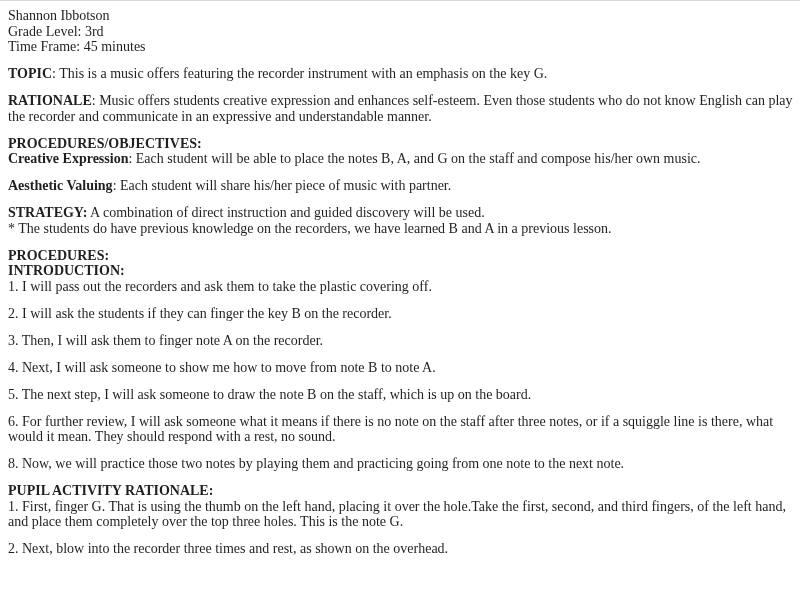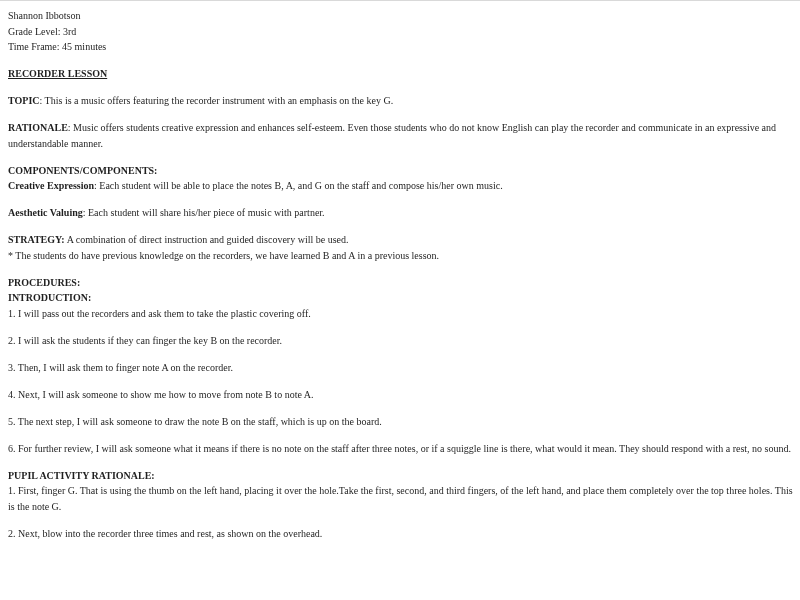--- a/index.html
+++ b/index.html
@@ -14,21 +14,21 @@
   }
   .page {
     box-sizing: border-box;
     width: 800px;
     height: 600px;
     overflow: hidden;
     background: var(--page-bg, #ffffff);
     border-top: 1px solid var(--edge-line, #d9d9d9);
     padding: 7px 6px 0 8px;
     font-family: "Liberation Serif", "DejaVu Serif", serif;
-    font-size: 10px;
+    font-size: 14px;
     line-height: 15.5px;
     color: var(--text-color, #1f1f1f);
     -webkit-font-smoothing: antialiased;
   }
   .para {
     margin: 11.5px 0 0 0;
     padding: 0;
   }
   .para.tight {
     margin-top: 0;
@@ -37,33 +37,33 @@
   .u { text-decoration: underline; }
 </style>
 </head>
 <body>
 
 <div class="page">
   <div>
       <div class="para tight"><span>Shannon Ibbotson</span></div>
       <div class="para tight"><span>Grade Level: 3rd</span></div>
       <div class="para tight"><span>Time Frame: 45 minutes</span></div>
-      <div class="para"><span class="b u">RECORDER LESSON</span></div>
       <div class="para"><span class="b">TOPIC</span><span>: This is a music offers featuring the recorder instrument with an emphasis on the key G.</span></div>
       <div class="para"><span class="b">RATIONALE</span><span>: Music offers students creative expression and enhances self-esteem. Even those students who do not know English can play the recorder and communicate in an expressive and understandable manner.</span></div>
-      <div class="para"><span class="b">COMPONENTS/COMPONENTS:</span></div>
+      <div class="para"><span class="b">PROCEDURES/OBJECTIVES:</span></div>
       <div class="para tight"><span class="b">Creative Expression</span><span>: Each student will be able to place the notes B, A, and G on the staff and compose his/her own music.</span></div>
       <div class="para"><span class="b">Aesthetic Valuing</span><span>: Each student will share his/her piece of music with partner.</span></div>
       <div class="para"><span class="b">STRATEGY:</span><span> A combination of direct instruction and guided discovery will be used.</span></div>
       <div class="para tight"><span>* The students do have previous knowledge on the recorders, we have learned B and A in a previous lesson.</span></div>
       <div class="para"><span class="b">PROCEDURES:</span></div>
       <div class="para tight"><span class="b">INTRODUCTION:</span></div>
       <div class="para tight"><span>1. I will pass out the recorders and ask them to take the plastic covering off.</span></div>
       <div class="para"><span>2. I will ask the students if they can finger the key B on the recorder.</span></div>
       <div class="para"><span>3. Then, I will ask them to finger note A on the recorder.</span></div>
       <div class="para"><span>4. Next, I will ask someone to show me how to move from note B to note A.</span></div>
       <div class="para"><span>5. The next step, I will ask someone to draw the note B on the staff, which is up on the board.</span></div>
       <div class="para"><span>6. For further review, I will ask someone what it means if there is no note on the staff after three notes, or if a squiggle line is there, what would it mean. They should respond with a rest, no sound.</span></div>
+      <div class="para"><span>8. Now, we will practice those two notes by playing them and practicing going from one note to the next note.</span></div>
       <div class="para"><span class="b">PUPIL ACTIVITY RATIONALE:</span></div>
       <div class="para tight"><span>1. First, finger G. That is using the thumb on the left hand, placing it over the hole.Take the first, second, and third fingers, of the left hand, and place them completely over the top three holes. This is the note G.</span></div>
       <div class="para"><span>2. Next, blow into the recorder three times and rest, as shown on the overhead.</span></div>
     </div>
 </div>
 
 </body></html>

